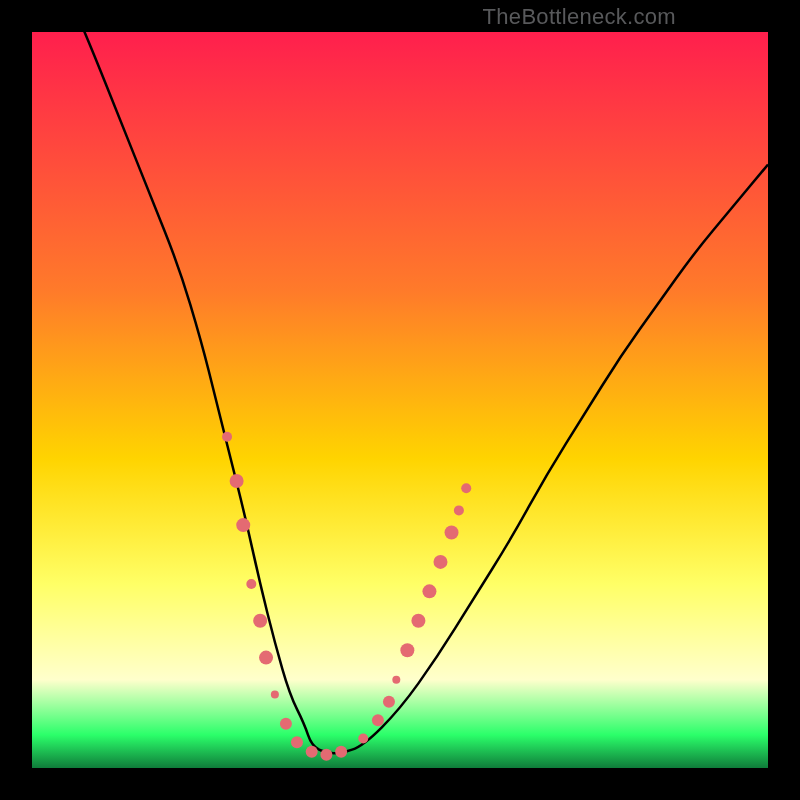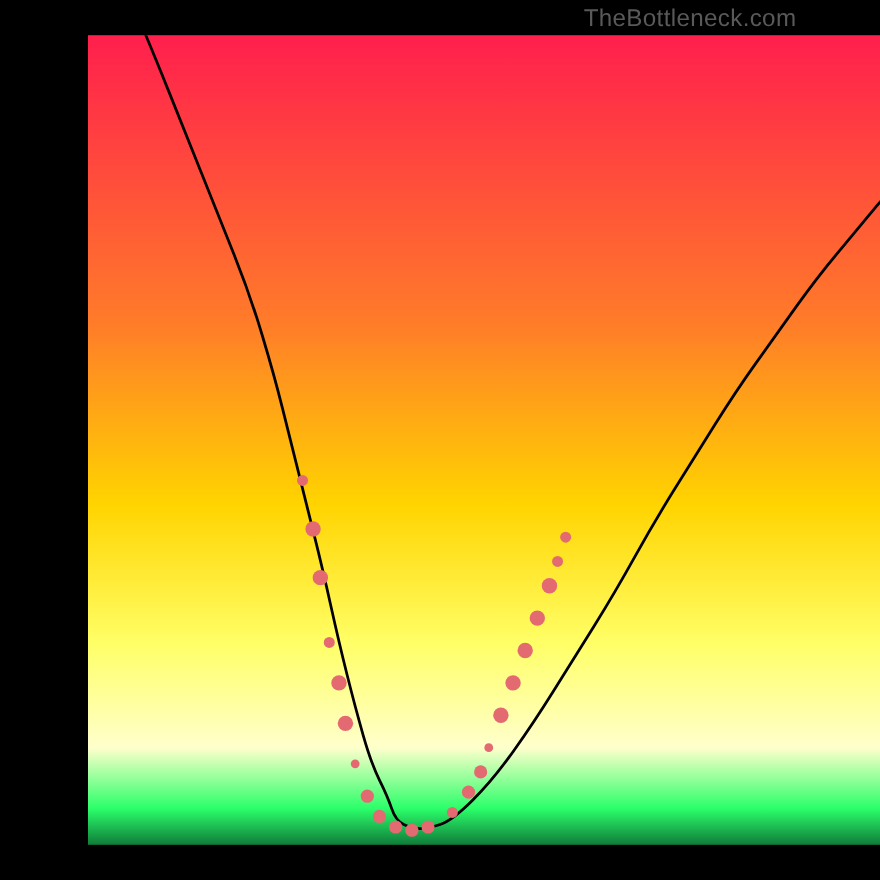--- a/index.html
+++ b/index.html
@@ -1,16 +1,16 @@
 <!DOCTYPE html>
 <html><head>
 <meta charset="utf-8">
 <style>
   html,body{margin:0;padding:0;width:800px;height:800px;overflow:hidden;background:#000;}
-  .stage{position:relative;width:688px;height:800px;margin-left:48px;}
+  .stage{position:relative;width:688px;height:800px;}
   .watermark{
     position:absolute;
     top:4px;
     right:12px;
     font-family:Arial, Helvetica, sans-serif;
     font-size:22px;
     color:#58595b;
     letter-spacing:0.3px;
     z-index:20;
   }

